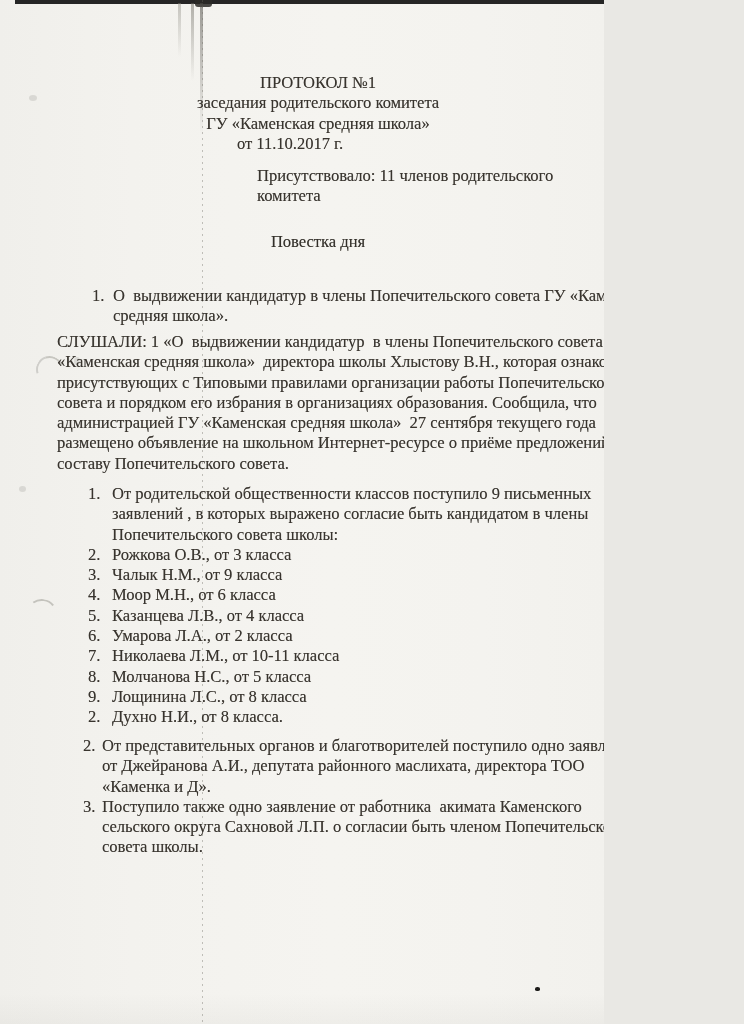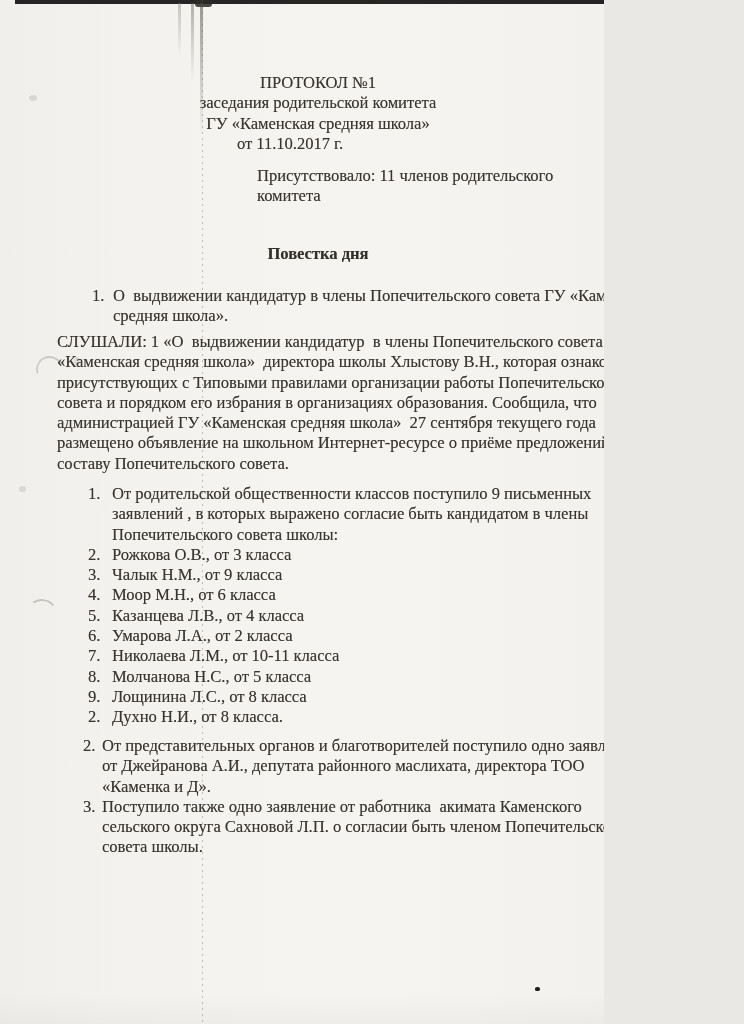--- a/index.html
+++ b/index.html
@@ -29,21 +29,21 @@
   .a2{left:27px;top:599px;width:26px;height:24px;border-top-color:#c4c3bd;transform:rotate(8deg);}
   .dot{position:absolute;left:535px;top:987px;width:5px;height:3.5px;background:#1c1b19;border-radius:45%;}
   .smudge{position:absolute;background:rgba(95,93,86,0.16);border-radius:50%;}
   .m1{left:29px;top:95px;width:8px;height:6px;}
   .m2{left:74px;top:357px;width:6px;height:8px;}
   .m3{left:19px;top:486px;width:7px;height:6px;}
   
   .title{position:absolute;left:57px;top:73px;width:522px;text-align:center;}
   .title .shift{transform:translateX(-28px);text-align:center;}
   .attendance{position:absolute;left:257px;top:166px;white-space:pre-wrap;}
-  .agenda-heading{position:absolute;left:57px;top:244px;width:522px;text-align:center;font-weight:bold;color:#33302a;}
+  .agenda-heading{position:absolute;left:57px;top:232px;width:522px;text-align:center;font-weight:normal;color:#33302a;}
   .para{position:absolute;left:57px;top:332px;width:640px;white-space:pre-wrap;}
   .list{position:absolute;}
   .list .li{display:flex;align-items:flex-start;}
   .list .num{flex:0 0 auto;}
   .list .txt{white-space:pre-wrap;width:600px;}
   .agenda{left:92px;top:286px;}
   .agenda .num{width:21px;}
   .candidates{left:88px;top:484px;}
   .candidates .num{width:24px;}
   .additions{left:83px;top:736px;}
@@ -62,21 +62,21 @@
   <div class="fold"></div>
   <div class="arc a1"></div>
   <div class="arc a2"></div>
   <div class="dot"></div>
   <div class="smudge m1"></div>
   <div class="smudge m2"></div>
   <div class="smudge m3"></div>
 
   <div class="title">
     <div>ПРОТОКОЛ №1</div>
-    <div>заседания родительской комитета</div>
+    <div>заседания родительского комитета</div>
     <div>ГУ «Каменская средняя школа»</div>
     <div class="shift">от 11.10.2017 г.</div>
   </div>
 
   <div class="attendance">Присутствовало: 11 членов родительского комитета</div>
 
   <div class="agenda-heading">Повестка дня</div>
   <div class="list agenda">
 
       <div class="li">

